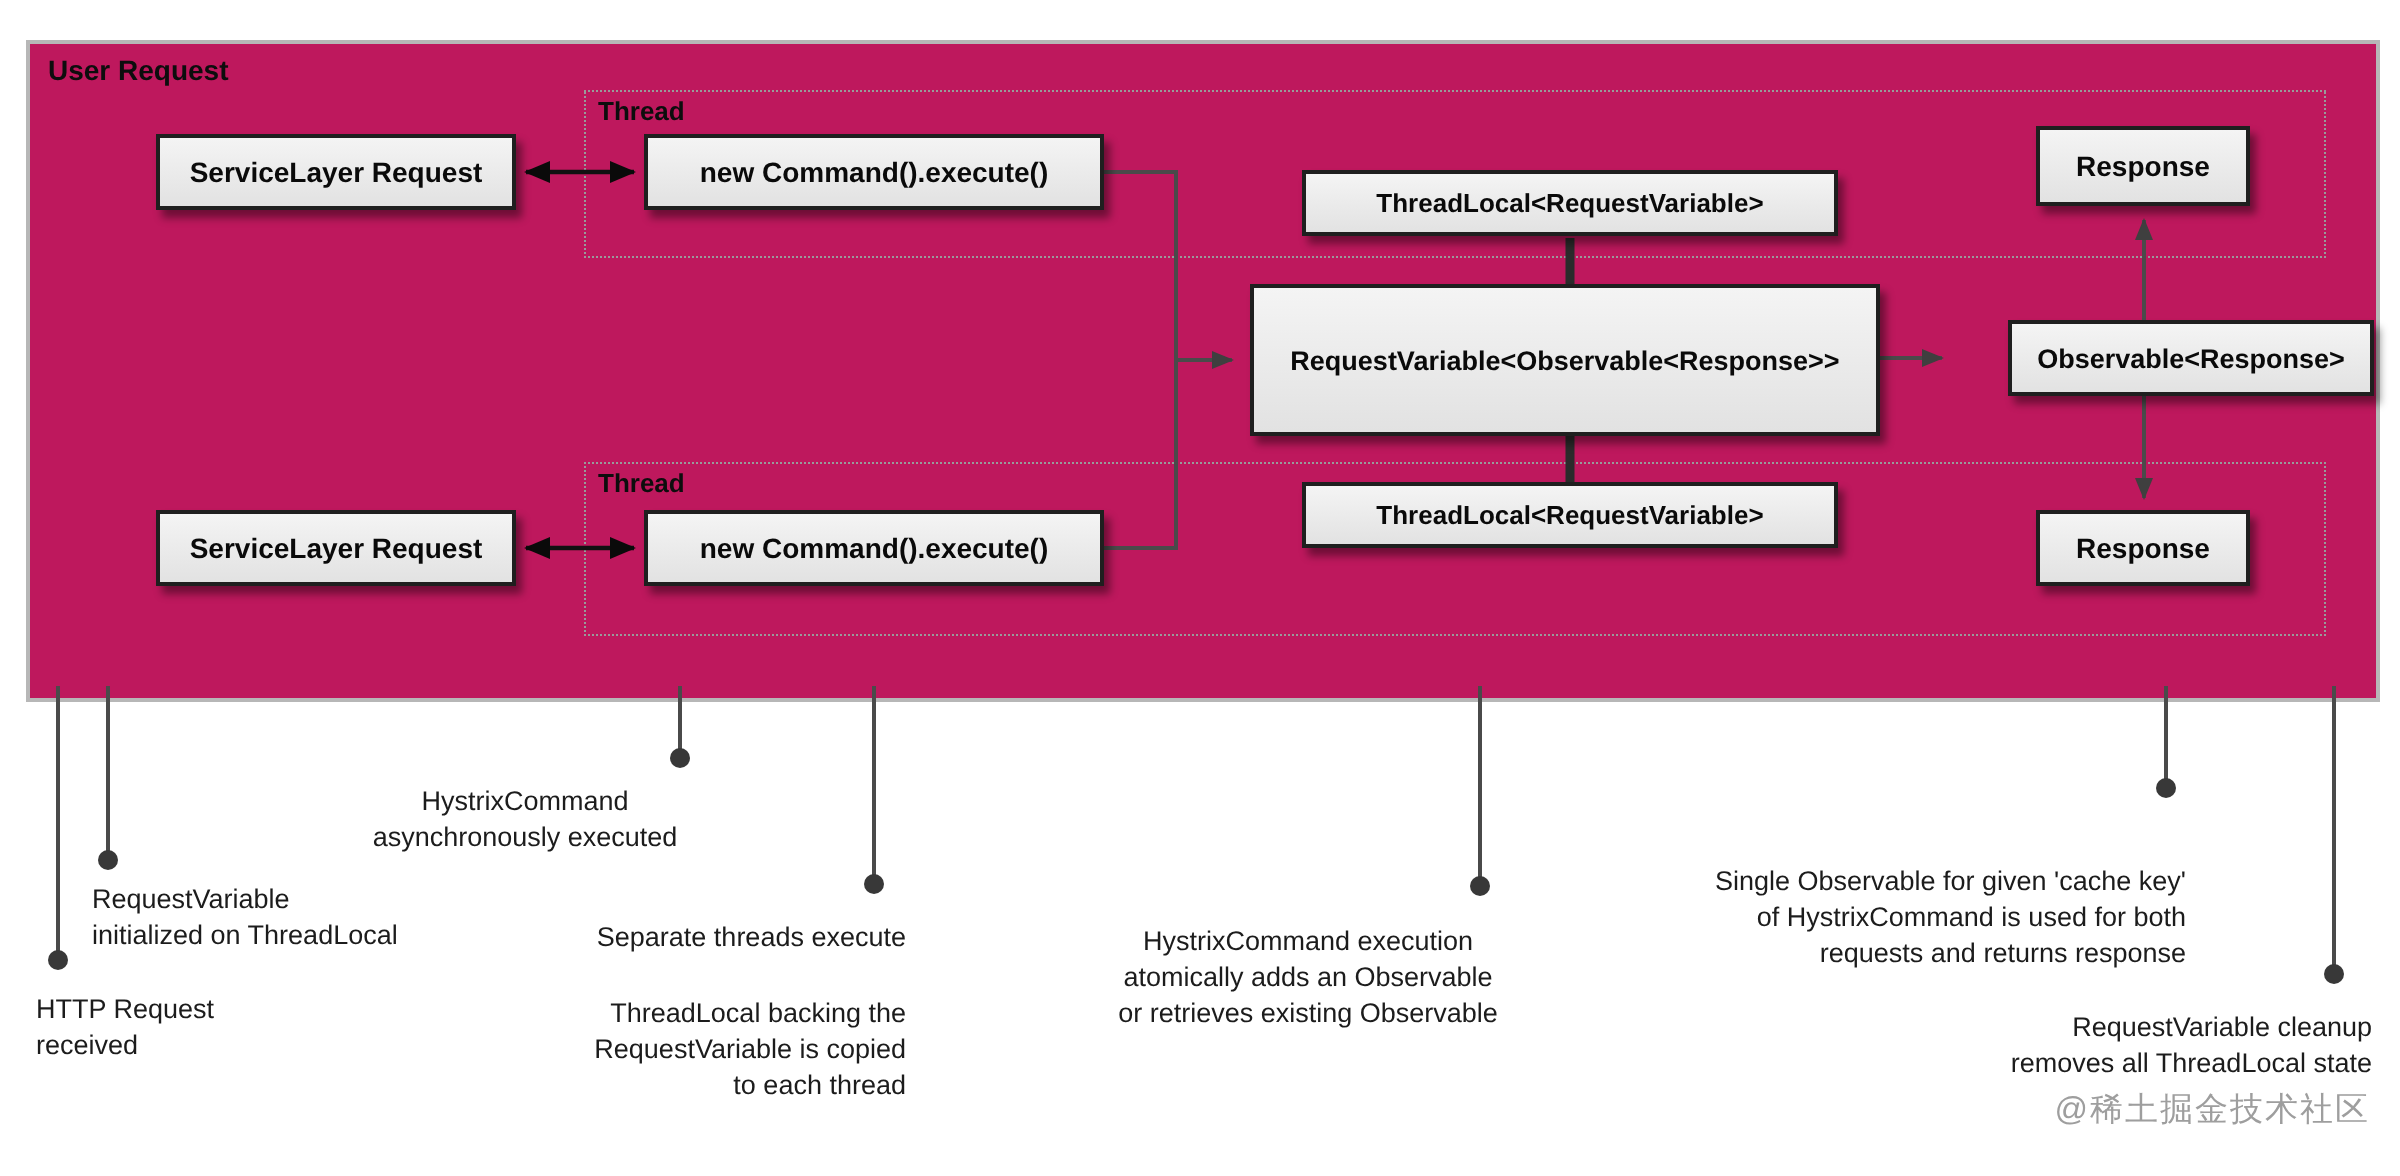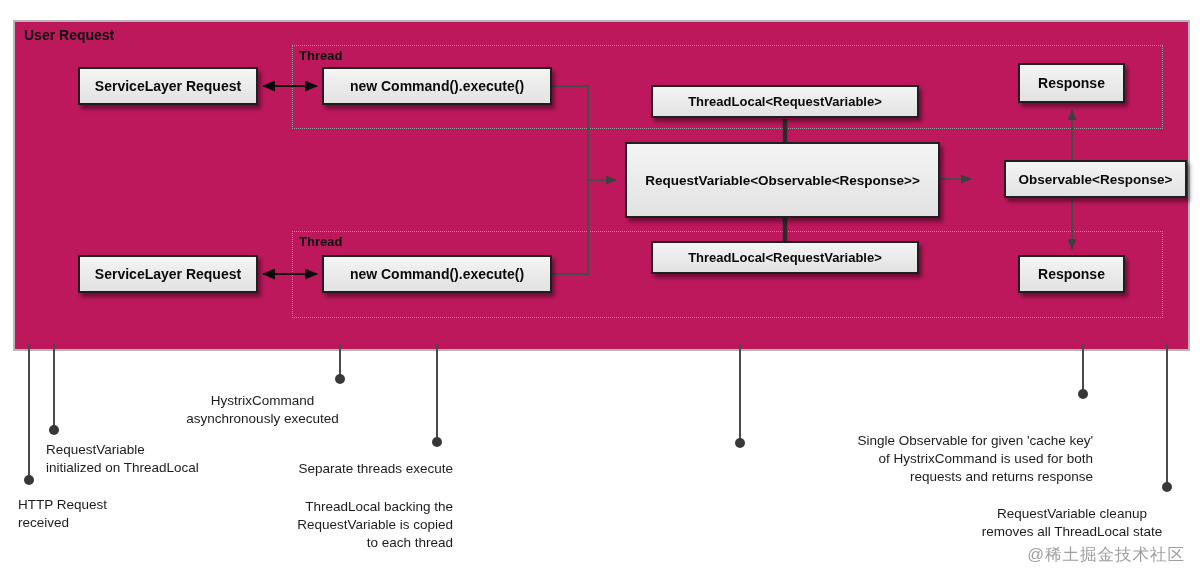--- a/index.html
+++ b/index.html
@@ -37,21 +37,21 @@
   .wires{position:absolute;left:0;top:0;width:1200px;height:588px;}
   
   .ann{position:absolute;font-size:13.5px;line-height:18px;color:#1c1c1c;white-space:pre-line;}
   .a-http-req{left:18px;top:496px;width:220px;text-align:left;}
   .a-rv-init{left:46px;top:441px;width:260px;text-align:left;}
   .a-hystrix-async{left:145px;top:392px;width:235px;text-align:center;}
   .a-separate{left:238px;top:448px;width:215px;text-align:right;margin-top:12px;}
   .a-tl-backing{left:238px;top:498px;width:215px;text-align:right;}
   .a-hystrix-exec{left:528px;top:462px;width:252px;text-align:center;}
   .a-single-obs{left:818px;top:413px;width:275px;text-align:right;margin-top:19px;}
-  .a-rv-cleanup{left:958px;top:505px;width:228px;text-align:center;}
+  .a-rv-cleanup{left:958px;top:505px;width:228px;text-align:right;}
   .a-http-resp{left:988px;top:559px;width:203px;text-align:right;}
   .watermark{position:absolute;left:1008px;top:544px;width:177px;text-align:right;
     font-size:16.5px;color:#9e9e9e;letter-spacing:1px;white-space:nowrap;}
 </style>
 </head>
 <body>
 
 <div class="stage">
 
   <div class="outer-box">
@@ -125,20 +125,23 @@
   <div class="ann a-http-req">HTTP Request
 received</div>
   <div class="ann a-rv-init">RequestVariable
 initialized on ThreadLocal</div>
   <div class="ann a-hystrix-async">HystrixCommand
 asynchronously executed</div>
   <div class="ann a-separate">Separate threads execute</div>
   <div class="ann a-tl-backing">ThreadLocal backing the
 RequestVariable is copied
 to each thread</div>
+  <div class="ann a-hystrix-exec">HystrixCommand execution
+atomically adds an Observable
+or retrieves existing Observable</div>
   <div class="ann a-single-obs">Single Observable for given 'cache key'
 of HystrixCommand is used for both
 requests and returns response</div>
   <div class="ann a-rv-cleanup">RequestVariable cleanup
 removes all ThreadLocal state</div>
 
   <div class="watermark">@稀土掘金技术社区</div>
 </div>
 
 </body></html>

